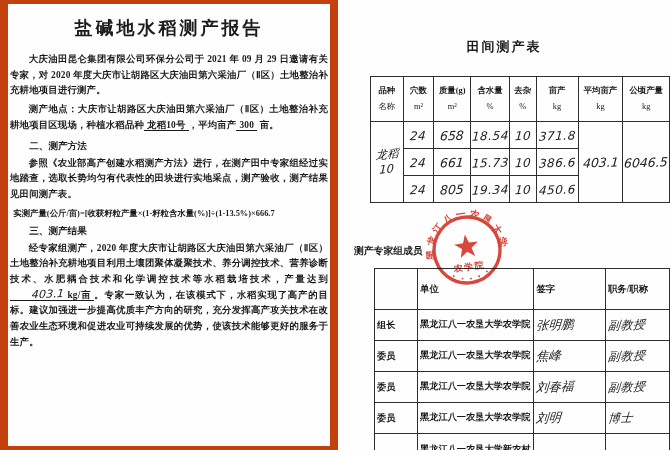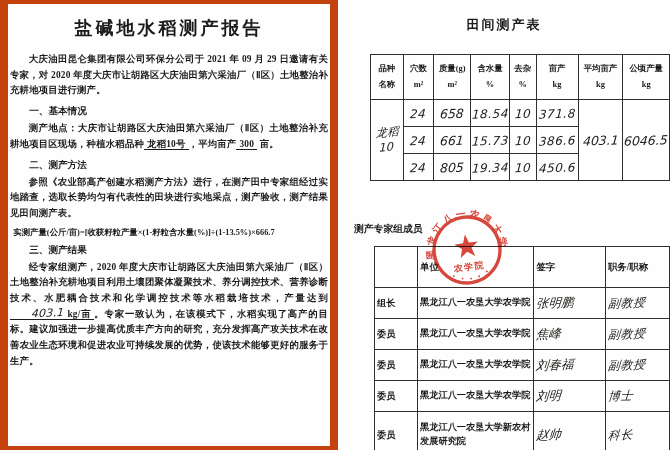--- a/index.html
+++ b/index.html
@@ -7,26 +7,26 @@
         font-family:"Liberation Serif",serif;color:#1b1b1b;}
   
   .page-left{position:absolute;left:8px;top:4px;width:322px;height:442px;background:#fefefe;}
   .report-title{text-align:center;font-size:18px;font-weight:bold;letter-spacing:3px;margin:12px 0 12px 0;}
   .para{font-size:9.4px;font-weight:600;line-height:1.67;text-align:justify;text-indent:2em;margin:3px 2px;letter-spacing:.2px;}
   .heading{font-size:9.6px;font-weight:bold;text-indent:2em;margin:6px 2px 3px 2px;}
   .formula{font-size:8.4px;font-weight:bold;margin:5px 0 4px 2px;text-indent:.4em;white-space:nowrap;}
   .u{border-bottom:1px solid #1b1b1b;padding:0 3px;}
   
   .page-right{position:absolute;left:338px;top:0;width:332px;height:450px;background:#fefefe;}
-  .sheet-title{text-align:center;font-size:13px;font-weight:bold;letter-spacing:2px;margin:16px 0 0 0;}
+  .sheet-title{text-align:center;font-size:13px;font-weight:bold;letter-spacing:2px;margin:38px 0 0 0;}
   table{border-collapse:collapse;}
   .field-table{margin:20px 0 0 32px;}
   .field-table td,.field-table th{border:1.2px solid #2e2e2e;text-align:center;vertical-align:middle;padding:0;}
   .hcell{font-size:8.4px;font-weight:bold;line-height:1.3;}
-  .hcell .l2{margin-top:5px;font-weight:bold;text-align:center;}
+  .hcell .l2{margin-top:5px;font-weight:normal;text-align:center;}
   .field-table td{height:26px;}
   .field-table .hrow td{height:44px;}
   
   .hw{font-family:"DejaVu Sans",sans-serif;font-style:italic;font-weight:500;color:#23211d;
       display:inline-block;transform:rotate(-2deg) skewX(-6deg);}
   .hw-num{font-size:12px;letter-spacing:.5px;}
   .hw-big{font-size:12.5px;}
   .hw-variety{font-size:11.5px;transform:rotate(-6deg) skewX(-8deg);}
   .hw-inline{font-size:11px;line-height:0;}
   
@@ -42,21 +42,20 @@
         opacity:.92;transform:rotate(-8deg);pointer-events:none;}
 </style>
 </head>
 <body>
 
 <div class="scan">
 
   <div class="page-left">
     <div class="report-title">盐碱地水稻测产报告</div>
     <p class="para">大庆油田昆仑集团有限公司环保分公司于 2021 年 09 月 29 日邀请有关专家，对 2020 年度大庆市让胡路区大庆油田第六采油厂（Ⅱ区）土地整治补充耕地项目进行测产。</p>
-    <p class="heading">一、基本情况</p>
     <p class="para"><span>测产地点：大庆市让胡路区大庆油田第六采油厂（Ⅱ区）土地整治补充耕地项目区现场，种植水稻品种</span><span class="u">龙稻10号</span><span>，平均亩产</span><span class="u">300</span> <span>亩。</span></p>
     <p class="heading">二、测产方法</p>
     <p class="para">参照《农业部高产创建水稻测产方法》进行，在测产田中专家组经过实地踏查，选取长势均匀有代表性的田块进行实地采点，测产验收，测产结果见田间测产表。</p>
     <p class="formula">实测产量(公斤/亩)=[收获籽粒产量×(1-籽粒含水量(%)]÷(1-13.5%)×666.7</p>
     <p class="heading">三、测产结果</p>
     <p class="para"><span>经专家组测产，2020 年度大庆市让胡路区大庆油田第六采油厂（Ⅱ区）土地整治补充耕地项目利用土壤团聚体凝聚技术、养分调控技术、营养诊断技术、水肥耦合技术和化学调控技术等水稻栽培技术，产量达到</span><span class="u"><span class="hw hw-inline">403.1</span> <b>kg/亩</b></span><span>。专家一致认为，在该模式下，水稻实现了高产的目标。建议加强进一步提高优质丰产方向的研究，充分发挥高产攻关技术在改善农业生态环境和促进农业可持续发展的优势，使该技术能够更好的服务于生产。</span></p>
   </div>
 
   <div class="page-right">
     <div class="sheet-title">田间测产表</div>

